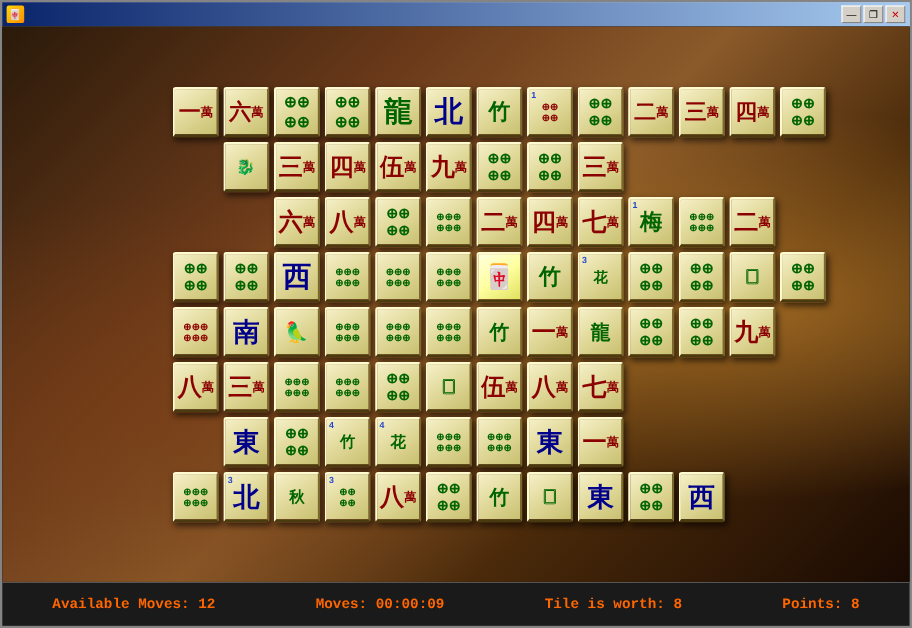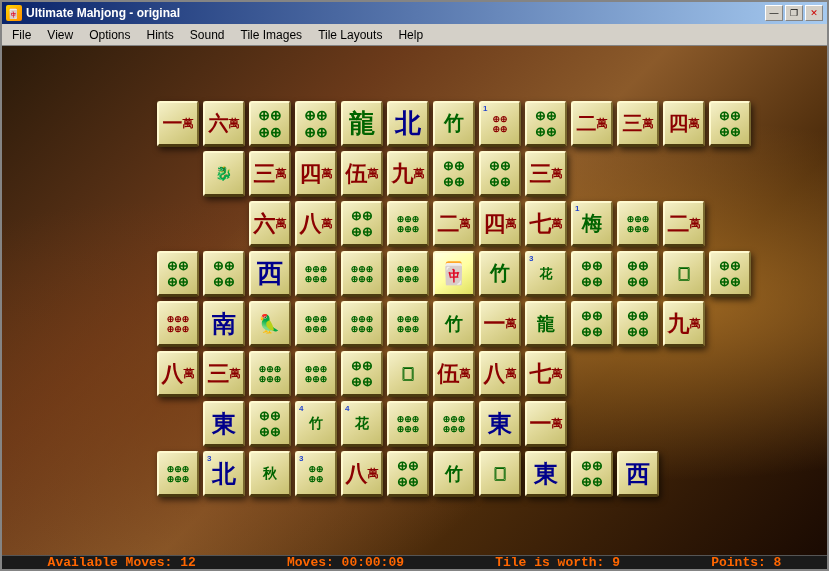--- a/index.html
+++ b/index.html
@@ -108,21 +108,21 @@
       inset: 0;
       background: 
         radial-gradient(ellipse at 80% 50%, rgba(180, 120, 40, 0.8) 0%, transparent 50%),
         radial-gradient(ellipse at 20% 70%, rgba(120, 60, 20, 0.6) 0%, transparent 40%),
         linear-gradient(135deg, #2a1a0a 0%, #6b3a1a 30%, #8b5a2a 50%, #4a2a0a 70%, #1a0a02 100%);
       z-index: 0;
     }
 
     
     .status-bar {
-      height: 14px;
+      height: 40px;
       background: #1a1a1a;
       display: flex;
       align-items: center;
       justify-content: space-around;
       border-top: 1px solid #555;
     }
 
     .status-item {
       color: #ff6600;
       font-size: 13px;
@@ -179,39 +179,28 @@
     }
   </style>
 </head>
 <body>
 
 <div class="window">
 
   <div class="title-bar">
     <div class="title-bar-left">
       <div class="title-bar-icon">🀄</div>
-      <span class="title-bar-text">Ultimate Mahjong - original</span>
     </div>
     <div class="title-bar-buttons">
       <div class="title-btn">—</div>
       <div class="title-btn">❐</div>
       <div class="title-btn close">✕</div>
     </div>
   </div>
 
-  <div class="menu-bar">
-    <span class="menu-item">File</span>
-    <span class="menu-item">View</span>
-    <span class="menu-item">Options</span>
-    <span class="menu-item">Hints</span>
-    <span class="menu-item">Sound</span>
-    <span class="menu-item">Tile Images</span>
-    <span class="menu-item">Tile Layouts</span>
-    <span class="menu-item">Help</span>
-  </div>
 
   <div class="game-area">
     <div class="bg"></div>
 
     <div class="board" style="position:absolute; top:55px; left:155px; z-index:2;">
 
       <div class="t" style="left:0; top:0;">一<br><small style="font-size:11px">萬</small></div>
       <div class="t" style="left:46px; top:0;">六<br><small style="font-size:11px">萬</small></div>
       <div class="t g" style="left:92px; top:0; font-size:14px;">⊕⊕<br>⊕⊕</div>
       <div class="t g" style="left:138px; top:0; font-size:14px;">⊕⊕<br>⊕⊕</div>
@@ -303,16 +292,16 @@
       <div class="t b" style="left:368px; top:350px; font-size:24px;">東</div>
       <div class="t g" style="left:414px; top:350px; font-size:13px;">⊕⊕<br>⊕⊕</div>
       <div class="t b" style="left:460px; top:350px; font-size:24px;">西</div>
     </div>
 
   </div>
 
   <div class="status-bar">
     <span class="status-item">Available Moves: 12</span>
     <span class="status-item">Moves: 00:00:09</span>
-    <span class="status-item">Tile is worth: 9</span>
+    <span class="status-item">Tile is worth: 8</span>
     <span class="status-item">Points: 8</span>
   </div>
 </div>
 
 </body></html>

